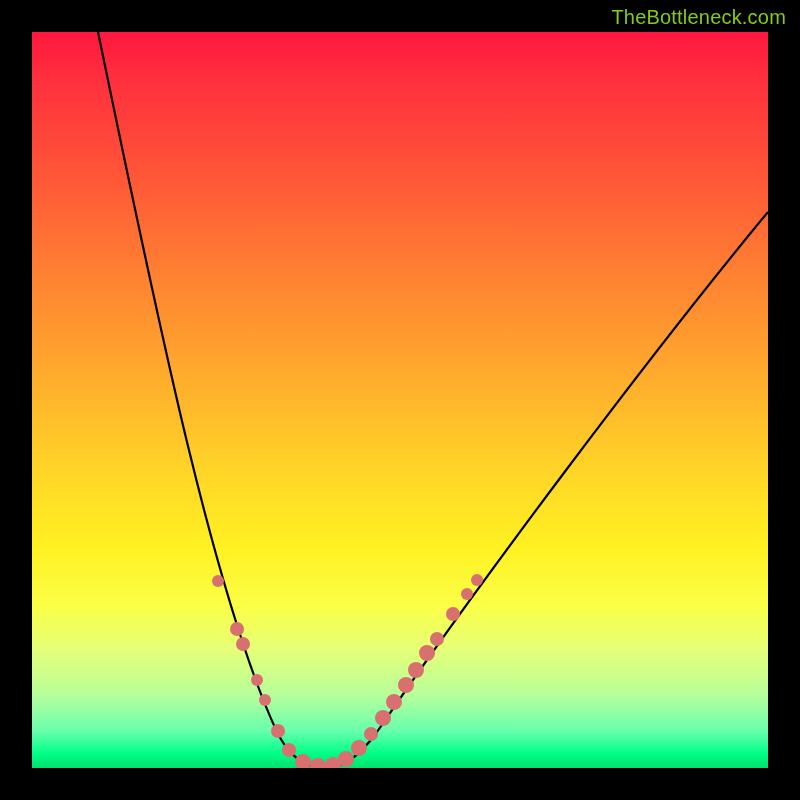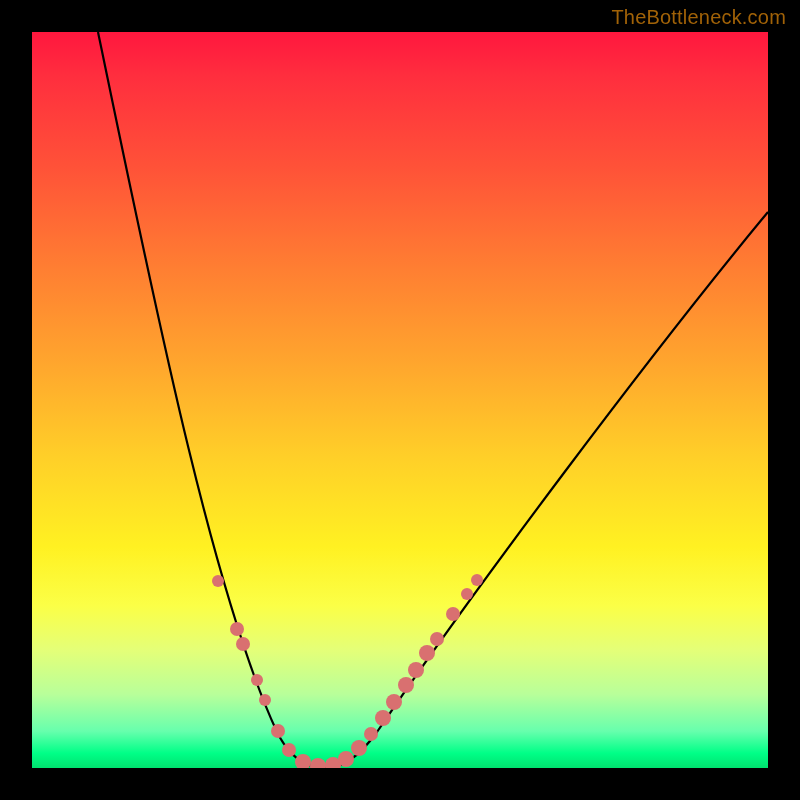--- a/index.html
+++ b/index.html
@@ -8,21 +8,21 @@
     height: 800px;
     background: #000;
     position: relative;
     font-family: Arial, sans-serif;
     overflow: hidden;
   }
   .watermark {
     position: absolute;
     top: 6px;
     right: 14px;
-    color: #a16207;
+    color: #84cc16;
     font-size: 20px;
     font-weight: 500;
     z-index: 10;
     letter-spacing: 0.2px;
   }
   .plot-area {
     position: absolute;
     left: 32px;
     top: 32px;
     width: 736px;

